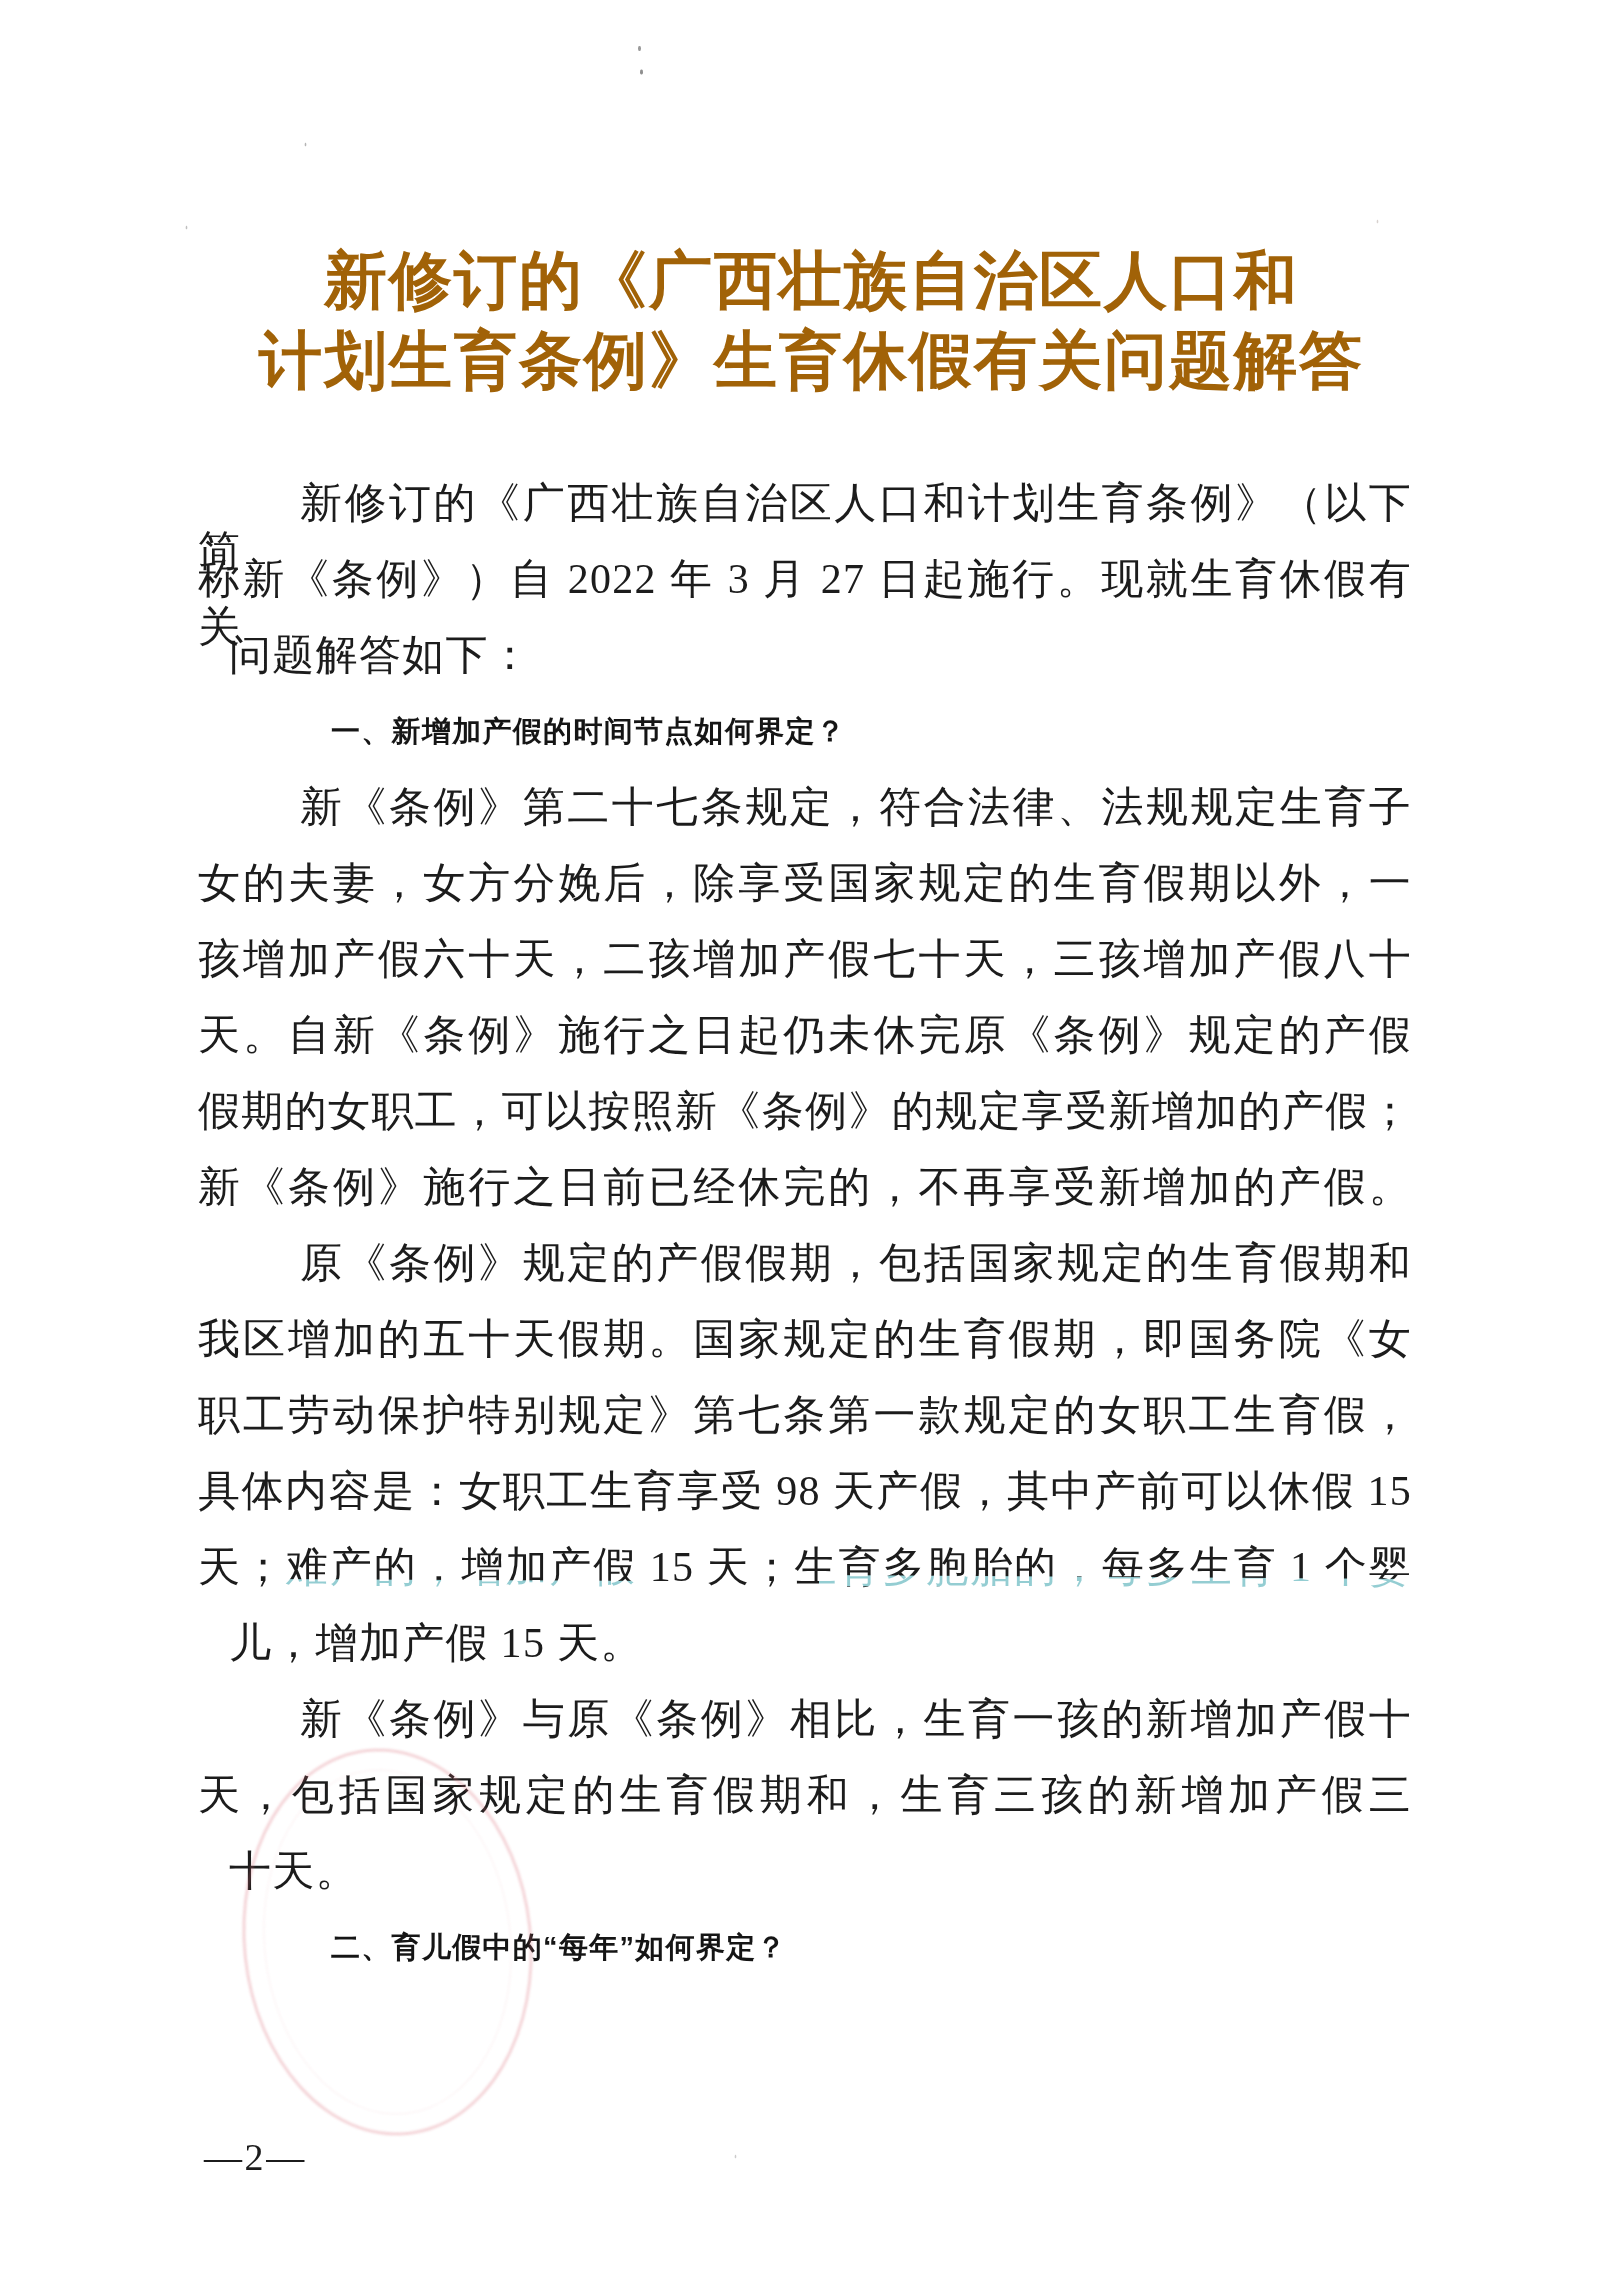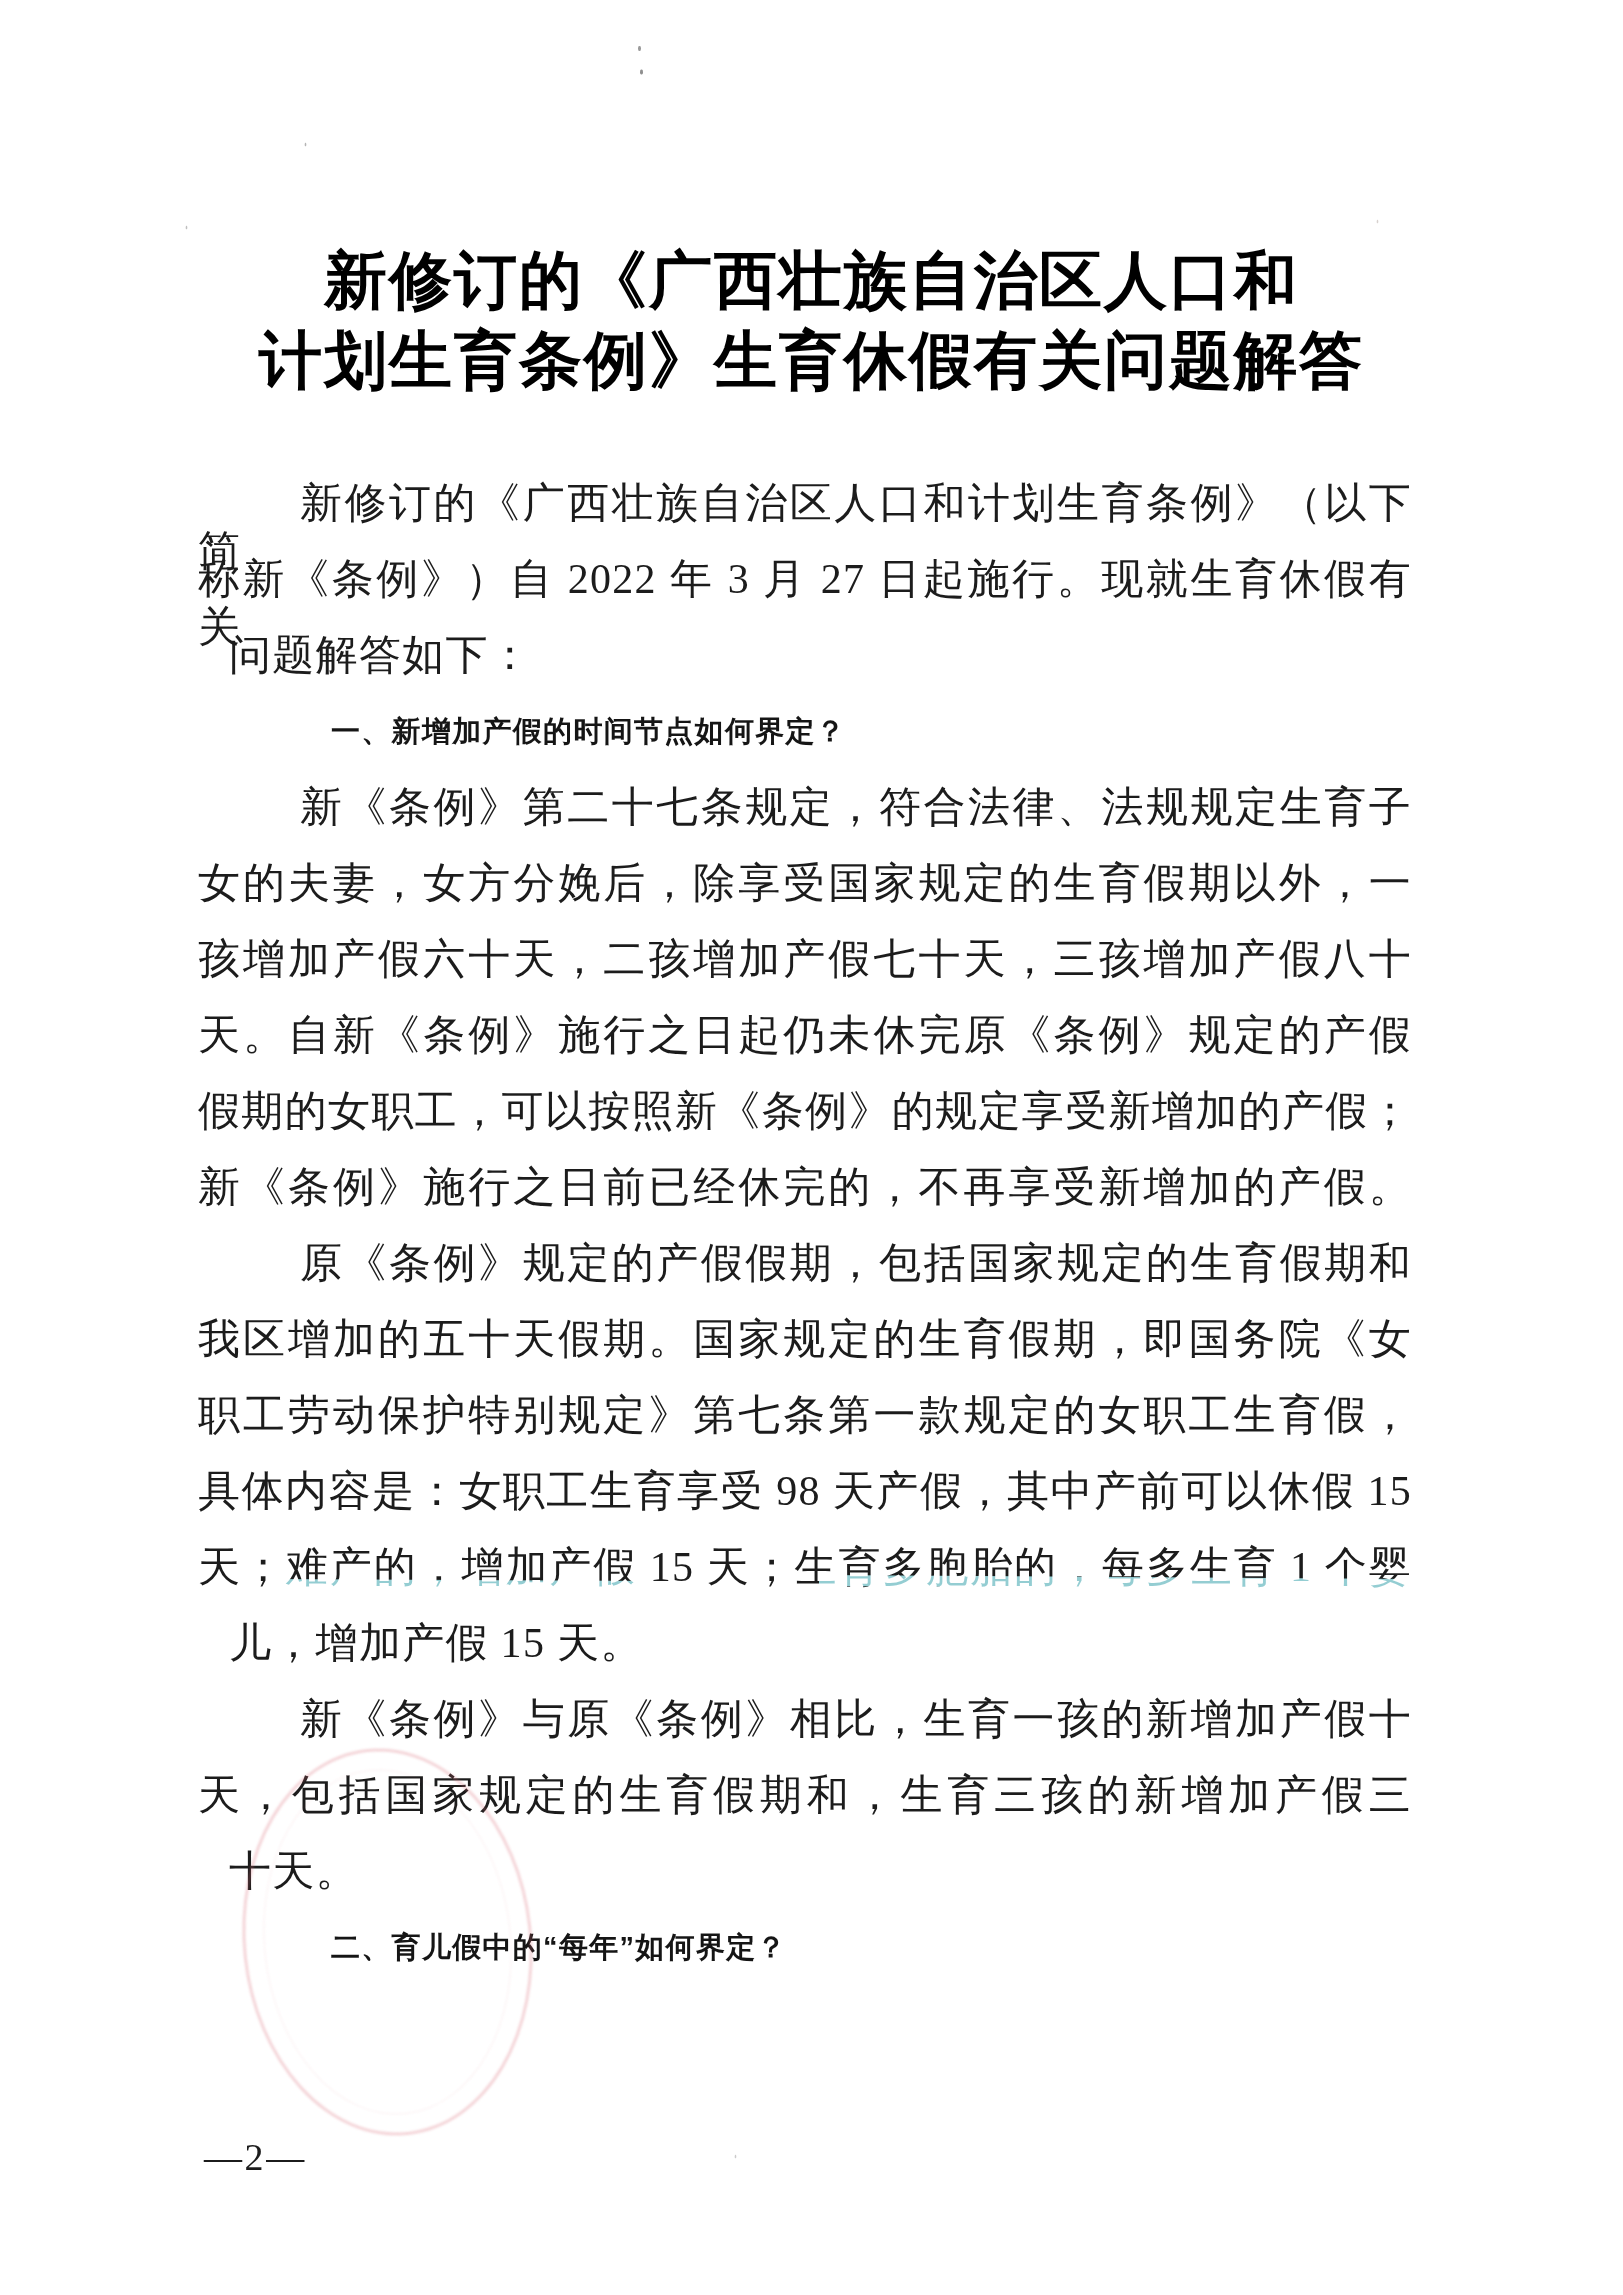--- a/index.html
+++ b/index.html
@@ -19,21 +19,21 @@
     position: absolute;
     top: 241px;
     left: 0;
     width: 100%;
     text-align: center;
     font-family: "Liberation Serif", serif;
     font-weight: 700;
     font-size: 63px;
     line-height: 80px;
     letter-spacing: 2px;
-    color: #000000;
+    color: #a16207;
   }
 
   
   .doc-body {
     position: absolute;
     left: 198px;
     top: 479px;
     width: 1214px;
     font-size: 42px;
     color: #1c1c1c;

